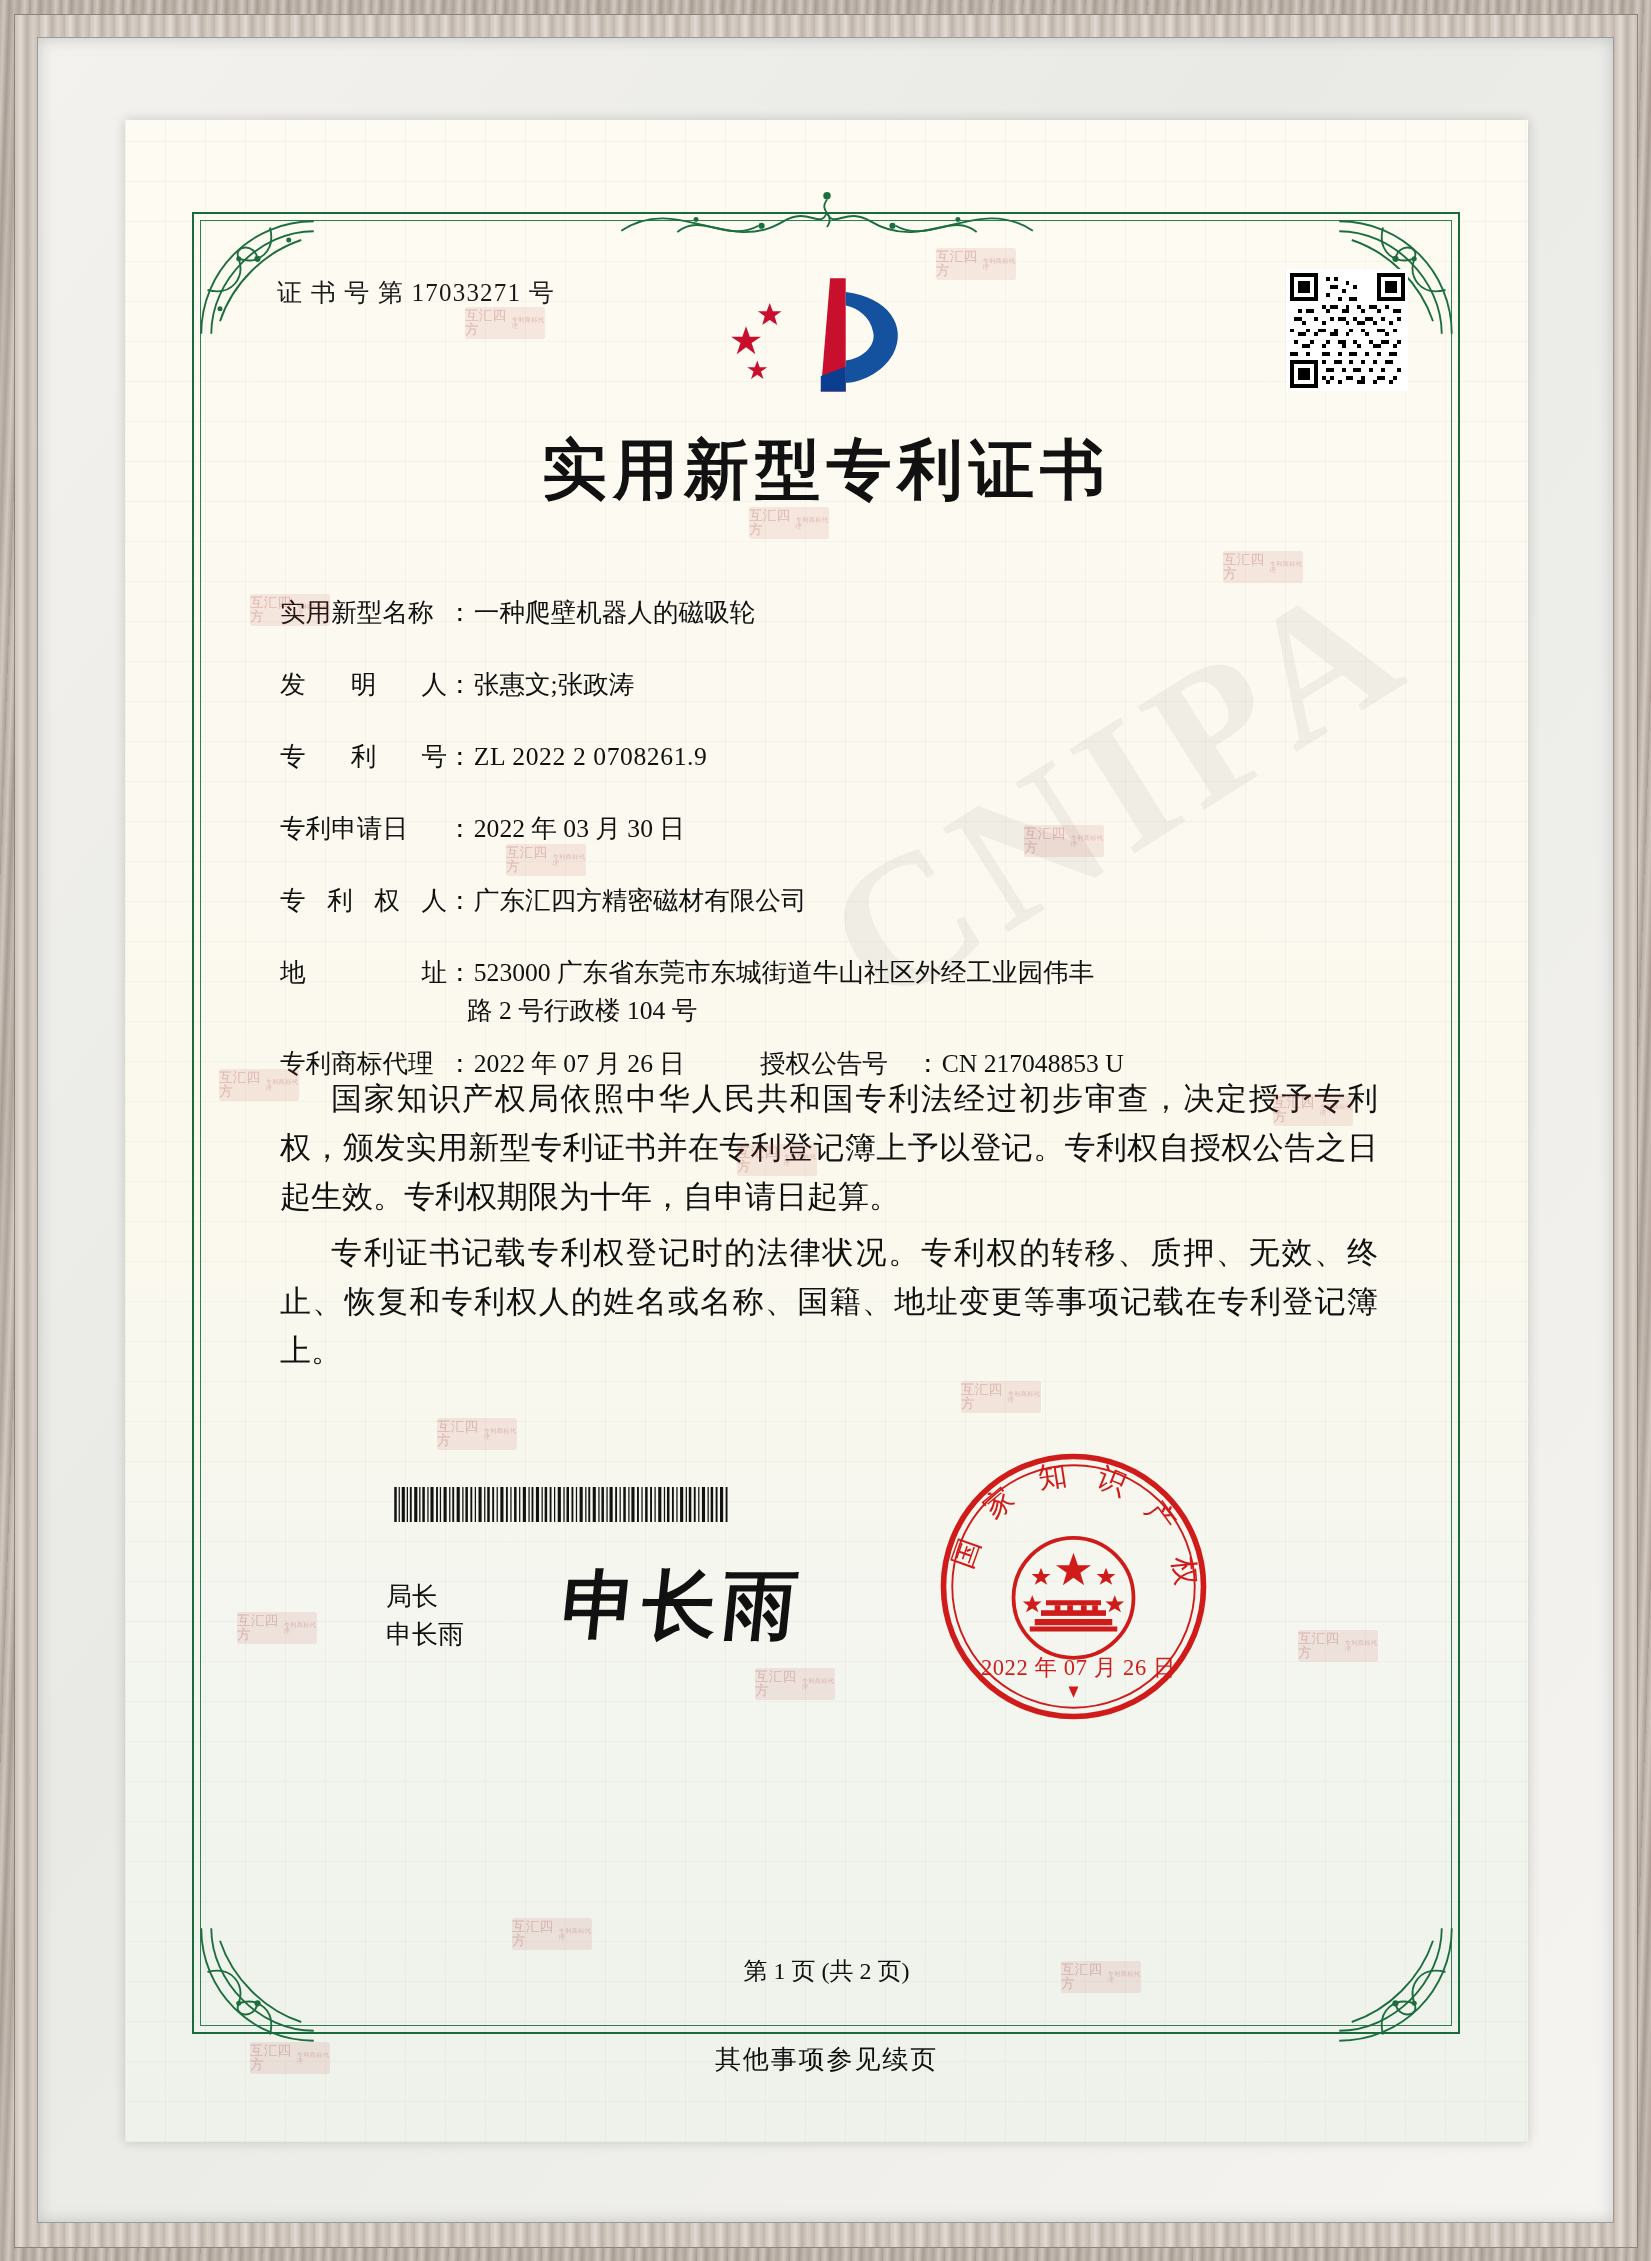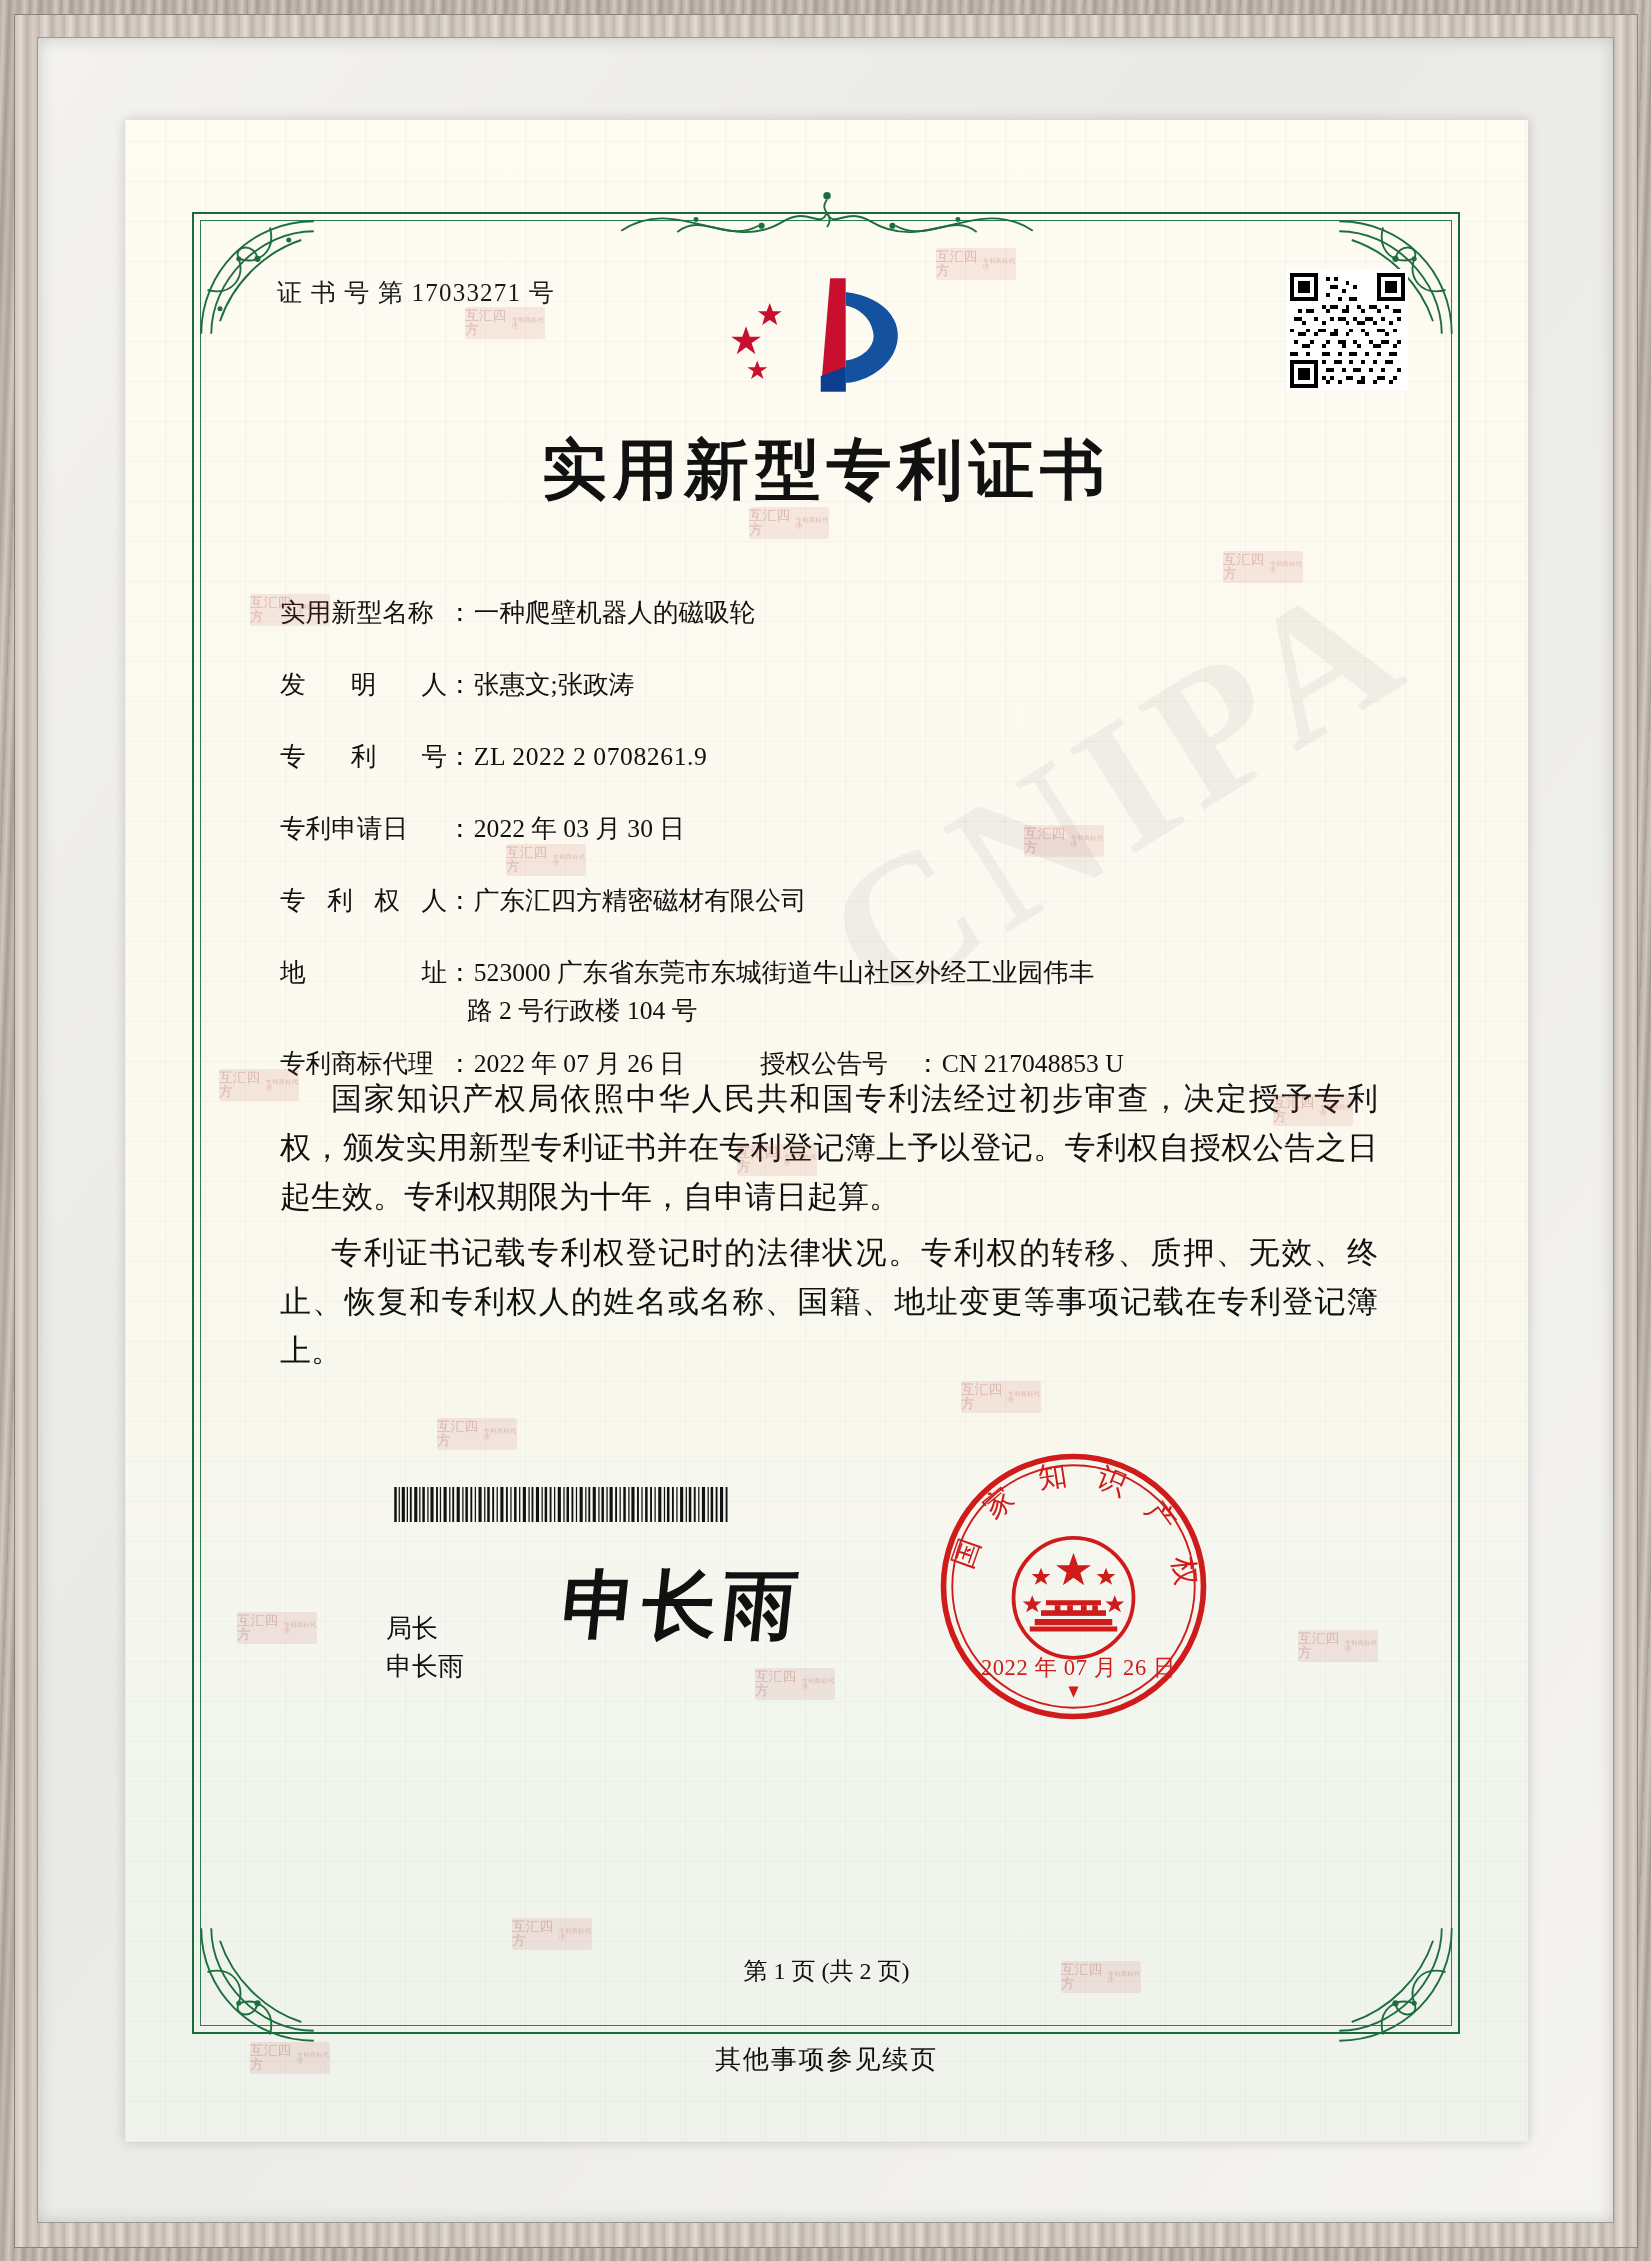--- a/index.html
+++ b/index.html
@@ -197,21 +197,21 @@
     left: 268px;
     top: 1367px;
     width: 337px;
     height: 35px;
   }
 
   
   .sign-label {
     position: absolute;
     left: 261px;
-    top: 1490px;
+    top: 1458px;
     font-size: 26px;
     line-height: 1.45;
     color: #111;
   }
   .signature {
     position: absolute;
     left: 437px;
     top: 1436px;
     font-size: 75px;
     color: #111;

